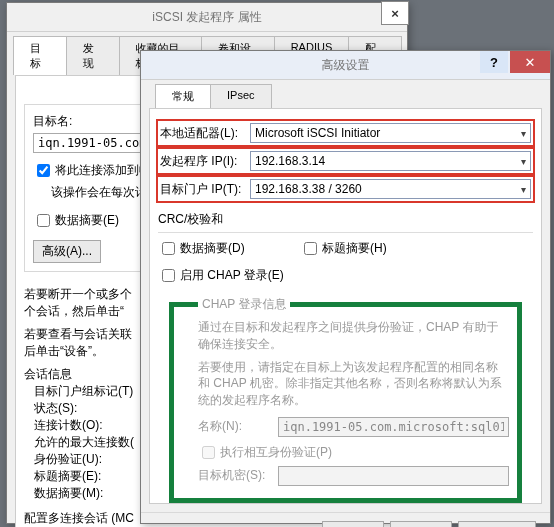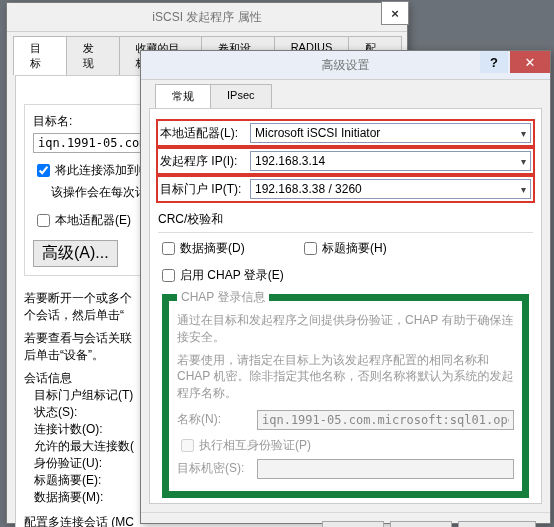--- a/index.html
+++ b/index.html
@@ -19,24 +19,24 @@
 input[type=text]{border:1px solid #aaa;padding:2px 4px;font-size:12px;font-family:Consolas,monospace}
 input[type=text]:disabled{background:#f3f3f3;color:#888}
 .sel{border:1px solid #8a99b5;padding:2px 4px;flex:1;font-size:12px;background:#fff;display:flex;justify-content:space-between;align-items:center}
 .hl{box-shadow:0 0 0 2px #d9372b}
 .chev{font-size:10px;color:#444}
 .cb{width:13px;height:13px;margin-right:5px}
 .group-title{margin:6px 0 3px 0}
 .hr{border-top:1px solid #ddd;margin:4px 0 6px 0}
 .faded{color:#9a9a9a}
 .btn{border:1px solid #a7a7a7;background:#eaeaea;padding:5px 18px;font-size:12px;margin-left:6px}
-.btn.small{padding:2px 8px;font-size:16px}
+.btn.small{padding:2px 8px;font-size:12px}
 .btnrow{display:flex;justify-content:flex-end;padding:8px 14px;border-top:1px solid #d9d9d9}
 .gray{color:#777}
-fieldset{border:7px solid #15803d;padding:6px 8px 8px 8px;margin:4px}
+fieldset{border:5px solid #15803d;padding:6px 8px 8px 24px;margin:11px}
 legend{font-size:12px;padding:0 4px}
 </style>
 </head>
 <body>
 
 <div class="window" style="left:6px;top:2px;width:400px;height:520px">
   <div class="titlebar">
     <span class="title-text">iSCSI 发起程序 属性</span>
     <div class="wbtn close2">×</div>
   </div>
@@ -52,21 +52,21 @@
     <div style="border:1px solid #d8d8d8;padding:8px;margin-top:20px">
       <div>目标名:</div>
       <input type="text" style="width: 110px; margin-top: 3px;" value="iqn.1991-05.com.micr">
       <div class="row" style="margin-top:8px">
           <input type="checkbox" class="cb" checked="" style="">
           <span>将此连接添加到收藏</span>
         </div>
       <div style="margin-left:18px">该操作会在每次计</div>
       <div class="row" style="margin-top:10px">
           <input type="checkbox" class="cb" style="">
-          <span>本地适配器(E)</span>
+          <span>数据摘要(E)</span>
         </div>
       <button class="btn small" style="margin:6px 0 0 0">高级(A)...</button>
     </div>
     <div style="margin-top:14px">
       <div>若要断开一个或多个</div>
       <div>个会话，然后单击“</div>
       <div style="margin-top:6px">若要查看与会话关联</div>
       <div>后单击“设备”。</div>
       <div style="margin-top:6px">会话信息</div>
       <div style="margin-left:10px">

